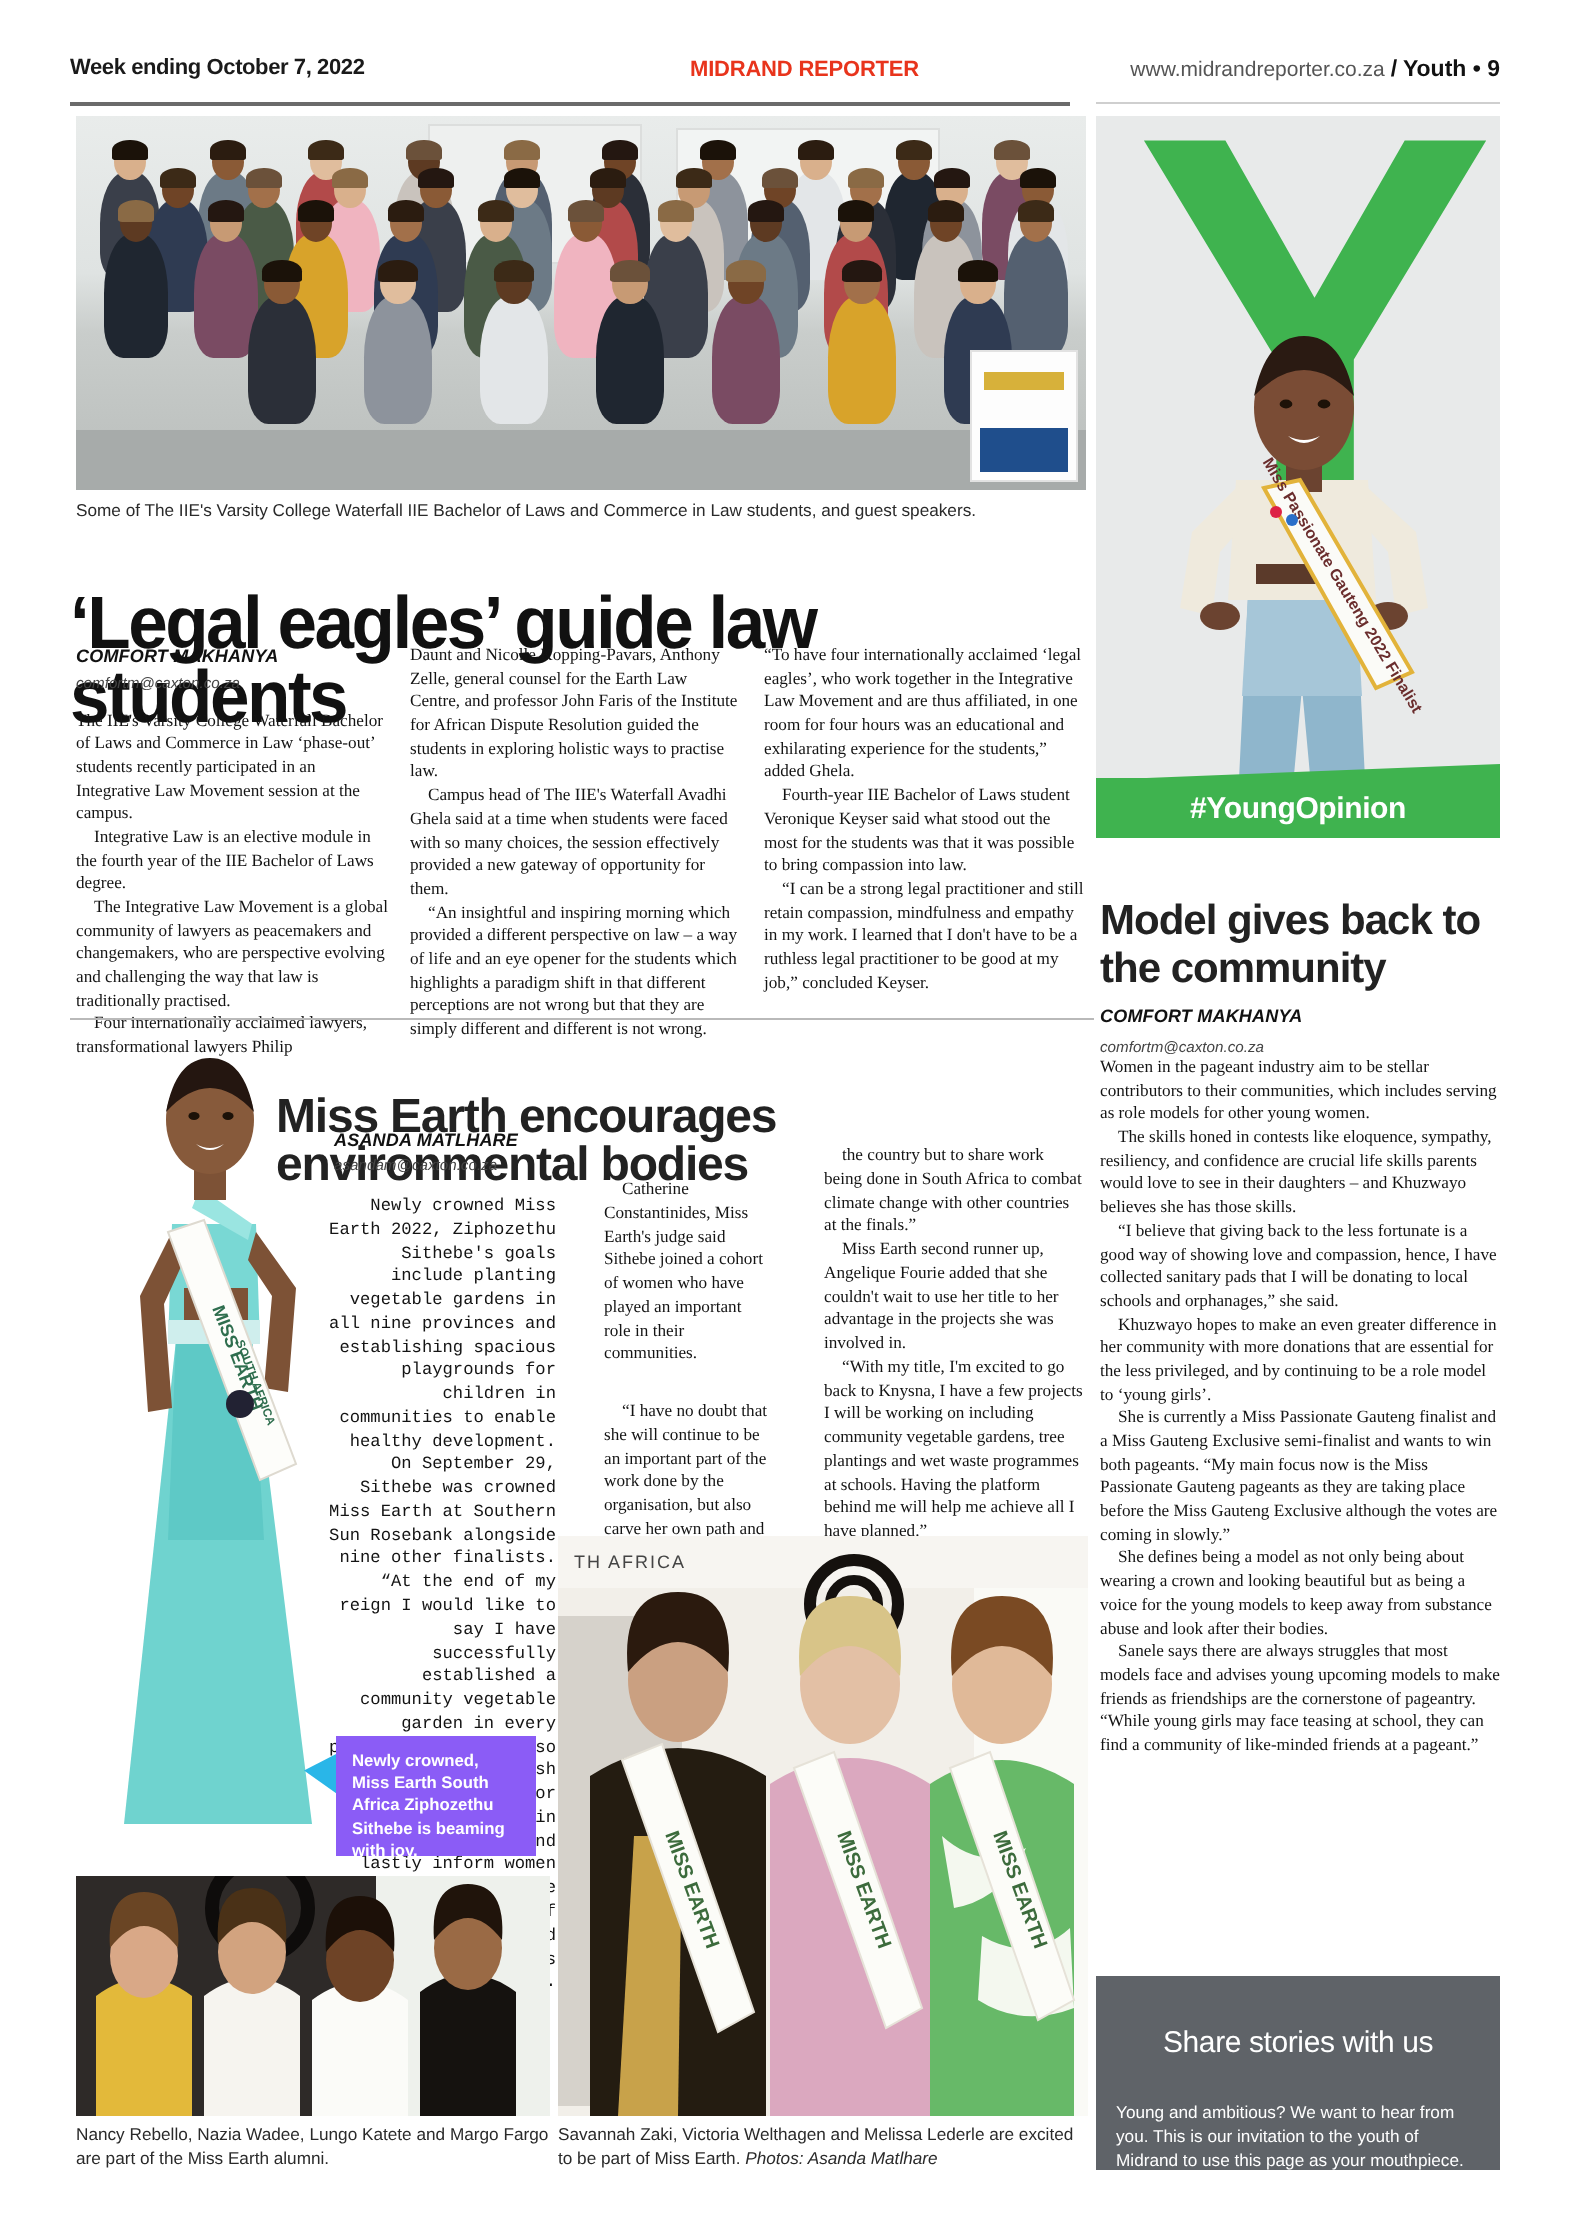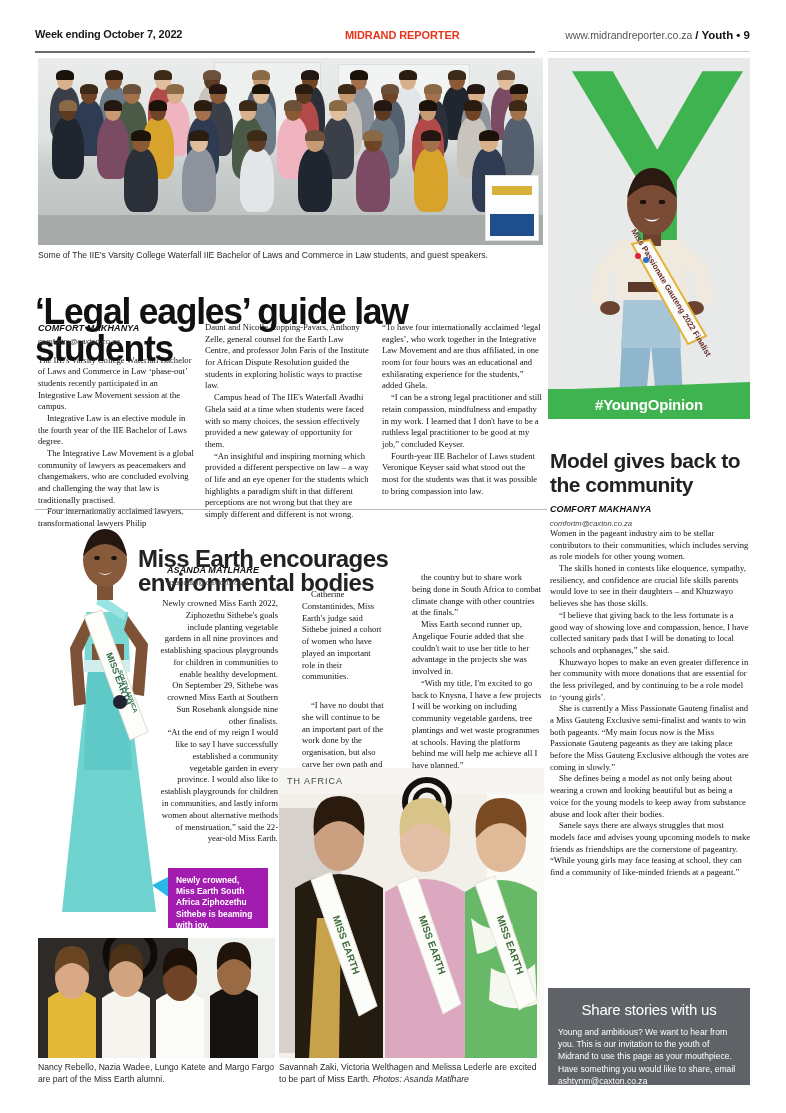--- a/index.html
+++ b/index.html
@@ -63,38 +63,38 @@
       clip-path:polygon(0 100%,100% 0,100% 100%,0 100%);}
   .rail-head{position:absolute;left:550px;top:432px;width:200px;
       font-family:"Liberation Sans",sans-serif;font-size:21px;line-height:1.12;color:#222;letter-spacing:-.5px;}
   .rail-by{position:absolute;left:550px;top:498px;width:200px;}
   .rail-body{position:absolute;left:550px;top:528px;width:200px;
       font-family:"Liberation Serif",serif;font-size:8.6px;line-height:1.36;color:#141414;}
   .rail-body p{margin:0;text-indent:9px;}
   .rail-body p.noind{text-indent:0;}
 
   .sharebox{position:absolute;left:548px;top:988px;width:202px;height:97px;background:#5f6368;color:#fff;}
-  .sharebox h4{margin:4px;padding:9px 0 4px;text-align:center;
+  .sharebox h4{margin:16px;padding:9px 0 4px;text-align:center;
       font-family:"Liberation Sans",sans-serif;font-weight:normal;font-size:15px;letter-spacing:-.2px;}
   .sharebox p{margin:0;padding:0 10px;font-family:"Liberation Sans",sans-serif;font-size:8.6px;line-height:1.42;}
 
   
   .me-head{position:absolute;left:138px;top:527px;width:410px;
       font-family:"Liberation Sans",sans-serif;font-size:24px;line-height:1;color:#222;letter-spacing:-.6px;}
   .me-by{position:absolute;left:167px;top:565px;width:120px;text-align:left;}
   .me-by .byline{display:block;}
-  .me-col1{position:absolute;left:160px;top:598px;width:118px;font-family:Liberation Serif, serif;font-size:8.6px;line-height:1.37;color:#141414;text-align:right;}
+  .me-col1{position:absolute;left:160px;top:598px;width:118px;font-family:Liberation Mono, monospace;font-size:8.6px;line-height:1.37;color:#141414;text-align:right;}
   .me-col1 p{margin:0;}
   .me-col2{position:absolute;left:285px;top:572px;width:118px;font-family:"Liberation Serif",serif;font-size:8.6px;line-height:1.37;color:#141414;}
   .me-col2 p{margin:17px;text-indent:9px;}
   .me-col3{position:absolute;left:412px;top:572px;width:130px;font-family:"Liberation Serif",serif;font-size:8.6px;line-height:1.37;color:#141414;}
   .me-col3 p{margin:0;text-indent:9px;}
 
   .me-model{position:absolute;left:40px;top:520px;width:132px;height:400px;}
-  .bluebox{position:absolute;left:168px;top:868px;width:100px;height:60px;background:#a21caf;color:#fff;
+  .bluebox{position:absolute;left:168px;top:868px;width:100px;height:60px;background:#8b5cf6;color:#fff;
       font-family:"Liberation Sans",sans-serif;font-weight:bold;font-size:8.4px;line-height:1.33;padding:7px 8px;box-sizing:border-box;}
   .bluetail{position:absolute;left:152px;top:876px;width:18px;height:22px;background:#29b6e8;
       clip-path:polygon(100% 0,100% 100%,0 42%);}
 
   .photo-bl{position:absolute;left:38px;top:938px;width:237px;height:120px;overflow:hidden;background:#d9cfc6;}
   .photo-br{position:absolute;left:279px;top:768px;width:265px;height:290px;overflow:hidden;background:#cfc6c0;}
   .cap-bl{position:absolute;left:38px;top:1062px;width:237px;}
   .cap-br{position:absolute;left:279px;top:1062px;width:265px;}
 </style>
 </head>
@@ -247,36 +247,36 @@
 
   <h1 class="headline">‘Legal eagles’ guide law students</h1>
 
   <div class="body-col c1">
     <div class="byline">COMFORT MAKHANYA</div>
     <div class="email">comfortm@caxton.co.za</div>
     <div class="c-gap"></div>
     <div id="ma-c1">
         <p class="noind">The IIE's Varsity College Waterfall Bachelor of Laws and Commerce in Law ‘phase-out’ students recently participated in an Integrative Law Movement session at the campus.</p>
         <p>Integrative Law is an elective module in the fourth year of the IIE Bachelor of Laws degree.</p>
-        <p>The Integrative Law Movement is a global community of lawyers as peacemakers and changemakers, who are concluded evolving and challenging the way that law is traditionally practised.</p>
+        <p>The Integrative Law Movement is a global community of lawyers as peacemakers and changemakers, who are perspective evolving and challenging the way that law is traditionally practised.</p>
         <p>Four internationally acclaimed lawyers,  transformational lawyers Philip</p>
       </div>
   </div>
   <div class="body-col c2">
     <div id="ma-c2">
         <p class="noind">Daunt and Nicolle Kopping-Pavars, Anthony Zelle, general counsel for the Earth Law Centre, and professor John Faris of the Institute for African Dispute Resolution guided the students in exploring holistic ways to practise law.</p>
         <p>Campus head of The IIE's Waterfall Avadhi Ghela said at a time when students were faced with so many choices, the session effectively provided a new gateway of opportunity for them.</p>
         <p>“An insightful and inspiring morning which provided a different perspective on law – a way of life and an eye opener for the students which highlights a paradigm shift in that different perceptions are not wrong but that they are simply different and different is not wrong.</p>
       </div>
   </div>
   <div class="body-col c3">
     <div id="ma-c3">
         <p class="noind">“To have four internationally acclaimed ‘legal eagles’, who work together in the Integrative Law Movement and are thus affiliated, in one room for four hours was an educational and exhilarating experience for the students,” added Ghela.</p>
+        <p>Fourth-year IIE Bachelor of Laws student Veronique Keyser said what stood out the most for the students was that it was possible to bring compassion into law.</p>
         <p>“I can be a strong legal practitioner and still retain compassion, mindfulness and empathy in my work. I learned that I don't have to be a ruthless legal practitioner to be good at my job,” concluded Keyser.</p>
-        <p>Fourth-year IIE Bachelor of Laws student Veronique Keyser said what stood out the most for the students was that it was possible to bring compassion into law.</p>
       </div>
   </div>
   <div class="rule-mid"></div>
 
   <div class="ybox">
     <div class="yletter">Y</div>
     <div class="modelfig">
       <svg viewBox="0 0 170 272" width="170" height="272" aria-hidden="true">
 
         <path d="M58 150 L112 150 L118 272 L92 272 L85 196 L78 272 L52 272 Z" fill="#8fb6cc"></path>

